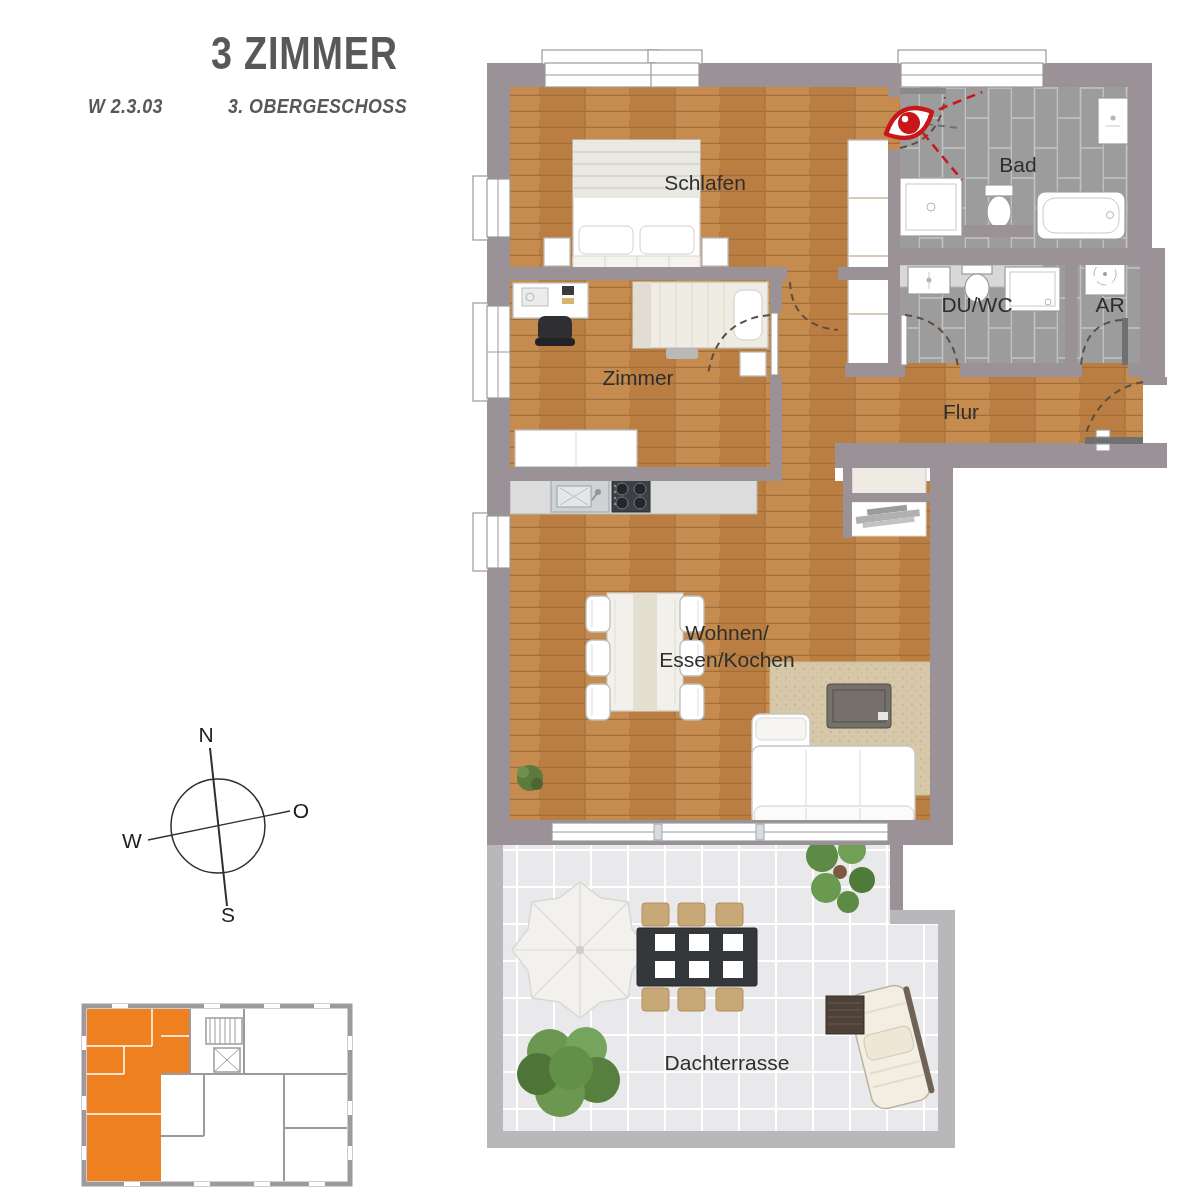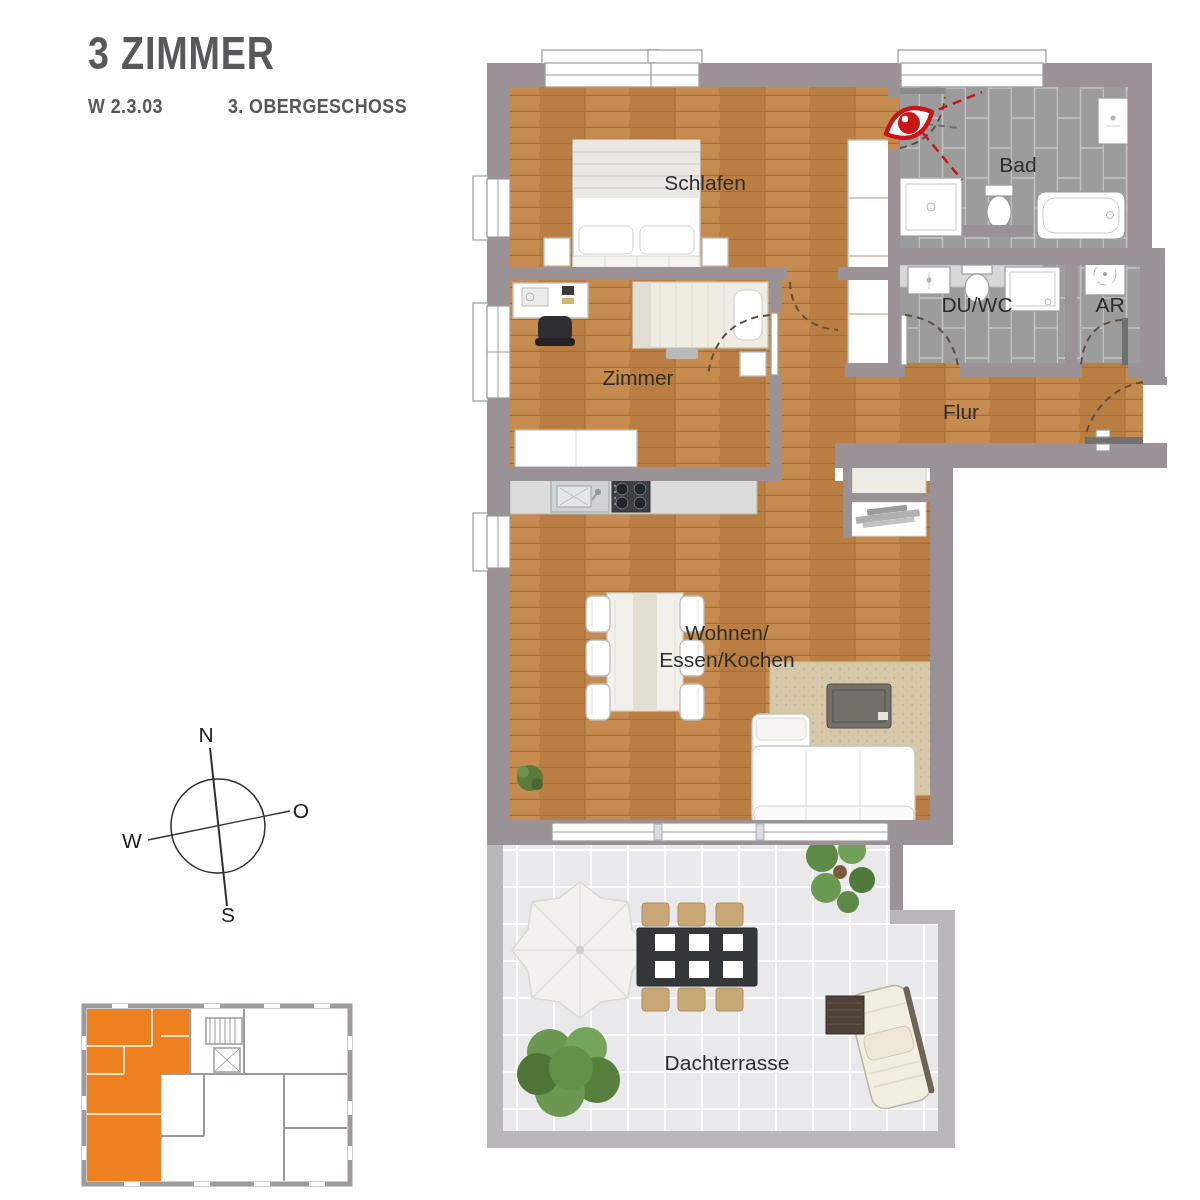--- a/index.html
+++ b/index.html
@@ -1,21 +1,21 @@
 <!DOCTYPE html>
 <html><head>
 <meta charset="utf-8">
 <style>
   html,body{margin:0;padding:0;background:#fff;}
   .page{position:relative;width:1200px;height:1200px;background:#fff;overflow:hidden;
-        font-family:"Liberation Sans",sans-serif;}
+        font-family:"Liberation Sans",sans-serif;text-align:right;}
   .hdr{position:absolute;left:88px;top:26px;color:#58585a;}
   .hdr .title{display:inline-block;font-size:46px;font-weight:bold;letter-spacing:1px;
               transform:scaleX(.82);transform-origin:left;white-space:nowrap;}
-  .hdr .sub{margin-top:14px;font-size:21px;font-weight:bold;letter-spacing:.5px;}
+  .hdr .sub{margin-top:14px;font-size:21px;font-weight:bold;letter-spacing:.5px;font-style:italic;}
   .hdr .sub span{display:inline-block;transform:scaleX(.85);transform-origin:left;}
   .hdr .sub .gap{margin-right:46px;}
   svg text{font-family:"Liberation Sans",sans-serif;}
   .lbl{font-size:21px;fill:#2e2e2e;text-anchor:middle;}
   .w{fill:#9a9296;}
   .pp{fill:#b9b7ba;}
   .fw{fill:#ffffff;stroke:#9a9a9a;stroke-width:1.2;}
   .fx{fill:#ffffff;stroke:#bcbcbc;stroke-width:1.3;}
   .arc{fill:none;stroke:#5d4e42;stroke-width:2;stroke-dasharray:7 5;}
   .cmp{stroke:#2f2f2f;fill:none;}

